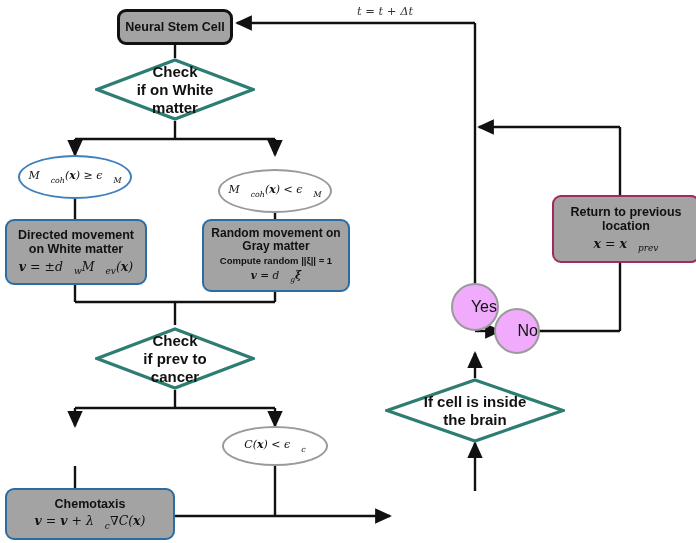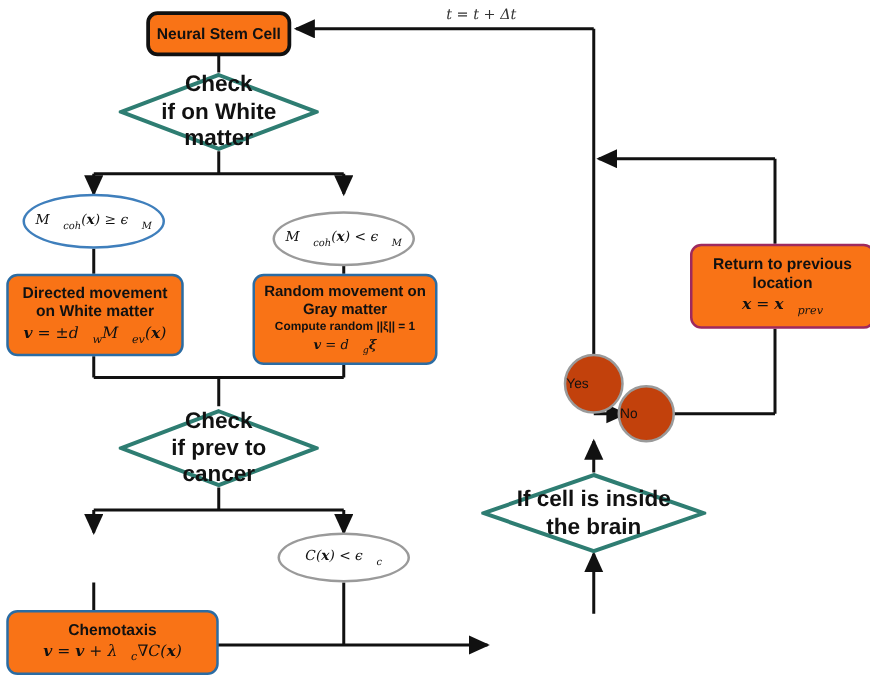--- a/index.html
+++ b/index.html
@@ -1,32 +1,32 @@
 <!DOCTYPE html>
 <html><head>
 <meta charset="utf-8">
 <style>
   html,body{margin:0;padding:0;background:#ffffff;}
   body{width:696px;height:543px;font-family:"Liberation Sans",sans-serif;}
   #stage{position:relative;width:696px;height:543px;overflow:hidden;background:#fff;}
   svg#wires{position:absolute;left:0;top:0;width:696px;height:543px;}
   .node{position:absolute;box-sizing:border-box;display:flex;flex-direction:column;
         align-items:center;justify-content:center;text-align:center;background:#fff;}
-  .rbox{border-radius:9px;background:#f97316;}
+  .rbox{border-radius:9px;background:#a3a3a3;}
   .title{font-weight:bold;font-size:12.5px;color:#111;line-height:1.15;}
   .title.small{font-size:12px;}
   .formula{font-family:"DejaVu Serif",serif;font-style:italic;font-size:12.5px;color:#111;
            margin-top:2px;white-space:nowrap;}
   .formula.tiny{font-size:10.5px;}
-  .dlabel{font-weight:bold;font-size:18px;color:#111;line-height:1.2;text-align:center;
+  .dlabel{font-weight:bold;font-size:15px;color:#111;line-height:1.2;text-align:center;
           position:relative;z-index:3;pointer-events:none;}
   .ell{display:flex;align-items:center;justify-content:center;border-radius:50%;background:#fff;}
   .elltext{font-family:"DejaVu Serif",serif;font-style:italic;font-size:11px;color:#111;white-space:nowrap;}
-  .circ{display:flex;align-items:flex-start;justify-content:center;border-radius:50%;
-        background:#c2410c;font-size:11px;color:#111;}
+  .circ{display:flex;align-items:flex-end;justify-content:center;border-radius:50%;
+        background:#f0abfc;font-size:16px;color:#111;}
   .looplabel{position:absolute;font-family:"DejaVu Serif",serif;font-style:italic;
              font-size:11.5px;color:#333;white-space:nowrap;}
   .diamond-wrap{position:absolute;display:flex;align-items:center;justify-content:center;}
   b{font-weight:bold;}
   sub{font-size:0.72em;padding-left:11px;}
 </style>
 </head>
 <body>
 
 <div id="stage">

